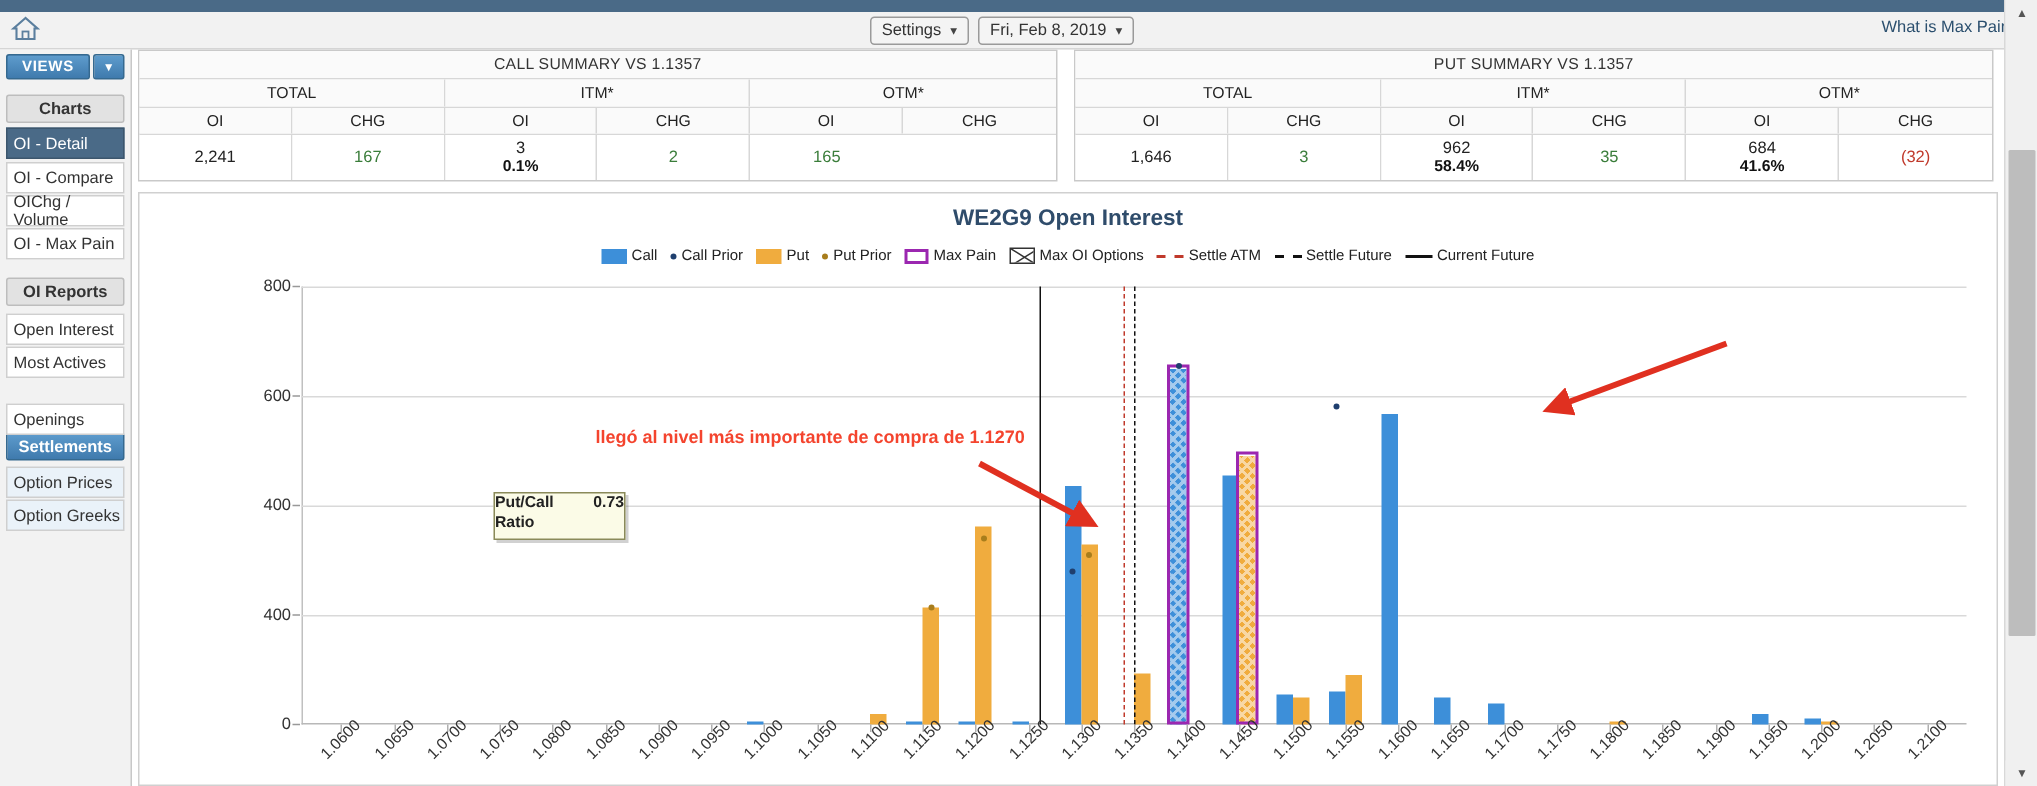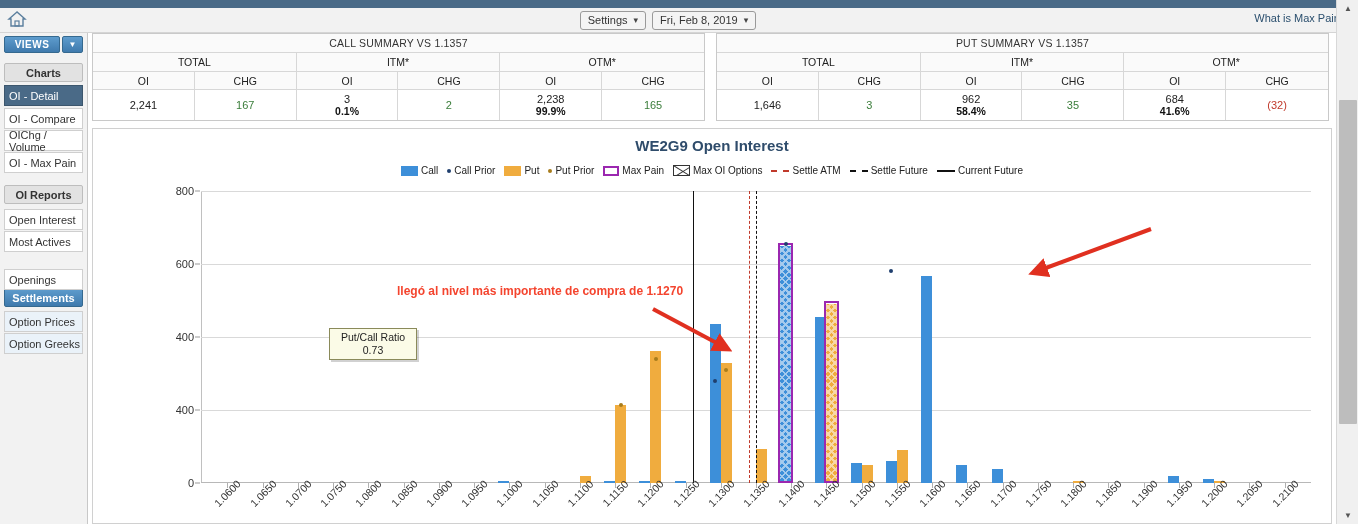--- a/index.html
+++ b/index.html
@@ -98,21 +98,21 @@
     background: #fafafa; letter-spacing: .2px;
   }
   .sumtable .grp-row, .sumtable .hdr-row, .sumtable .val-row { display: flex; }
   .sumtable .grp-row > div, .sumtable .hdr-row > div, .sumtable .val-row > div {
     display: flex; align-items: center; justify-content: center;
     border-right: 1px solid #d7d7d7; background: #fafafa;
   }
   .sumtable .grp-row > div:last-child,
   .sumtable .hdr-row > div:last-child,
   .sumtable .val-row > div:last-child { border-right: none; }
-  .sumtable .grp-row { height: 19px; border-bottom: 1px solid #d7d7d7; font-size: 10.5px; }
+  .sumtable .grp-row { height: 19px; border-bottom: 1px solid #d7d7d7; font-size: 10.5px; justify-content: flex-end; }
   .sumtable .hdr-row { height: 18px; border-bottom: 1px solid #d7d7d7; font-size: 10.5px; }
   .sumtable .val-row { height: 30px; }
   .sumtable .val-row > div { background: #fff; flex-direction: column; line-height: 1.15; }
   .sumtable .g3 { flex: 0 0 33.3333%; }
   .sumtable .c6 { flex: 0 0 16.6666%; }
   .num { color: #222; }
   .num.green { color: #3a7d3a; }
   .num.red { color: #c0392b; }
   .pct { font-weight: bold; color: #111; font-size: 10.5px; }
 
@@ -174,22 +174,22 @@
   .xlabel {
     position: absolute; top: 298px; font-size: 10.5px; color: #333;
     transform-origin: left top; transform: rotate(-45deg) translate(-50%, 0);
     white-space: nowrap;
   }
 
   .pcr-box {
     position: absolute; left: 236px; top: 199px; width: 88px; height: 32px;
     background: #fbfbe7; border: 1px solid #8a8a5a;
     box-shadow: 2px 2px 0 rgba(0,0,0,.18);
-    display: flex; flex-direction: column; align-items: center; justify-content: center;
-    font-size: 10.5px; font-weight: normal; color: #222; line-height: 1.25;
+    display: flex; flex-direction: row; justify-content: center;
+    font-size: 10.5px; font-weight: bold; color: #222; line-height: 1.25;
   }
 
   .anno {
     position: absolute; font-size: 12px; font-weight: bold; color: #f4442e;
     white-space: nowrap;
   }
   .anno-arrow { position: absolute; pointer-events: none; }
 
   
   .vscroll {
@@ -279,24 +279,20 @@
         </div>
         <div class="c6">
           <span class="num green">167</span>
         </div>
         <div class="c6">
           <span class="num ">3</span>
           <span class="pct">0.1%</span>
         </div>
         <div class="c6">
           <span class="num green">2</span>
-        </div>
-        <div class="c6">
-          <span class="num ">2,238</span>
-          <span class="pct">99.9%</span>
         </div>
         <div class="c6">
           <span class="num green">165</span>
         </div>
       </div>
     </div>
   <div class="sumtable" id="put-summary" style="left:716px; top:33px; width:613px; height:88px;">
       <div class="title">PUT SUMMARY VS 1.1357</div>
       <div class="grp-row">
         <div class="g3">TOTAL</div>

